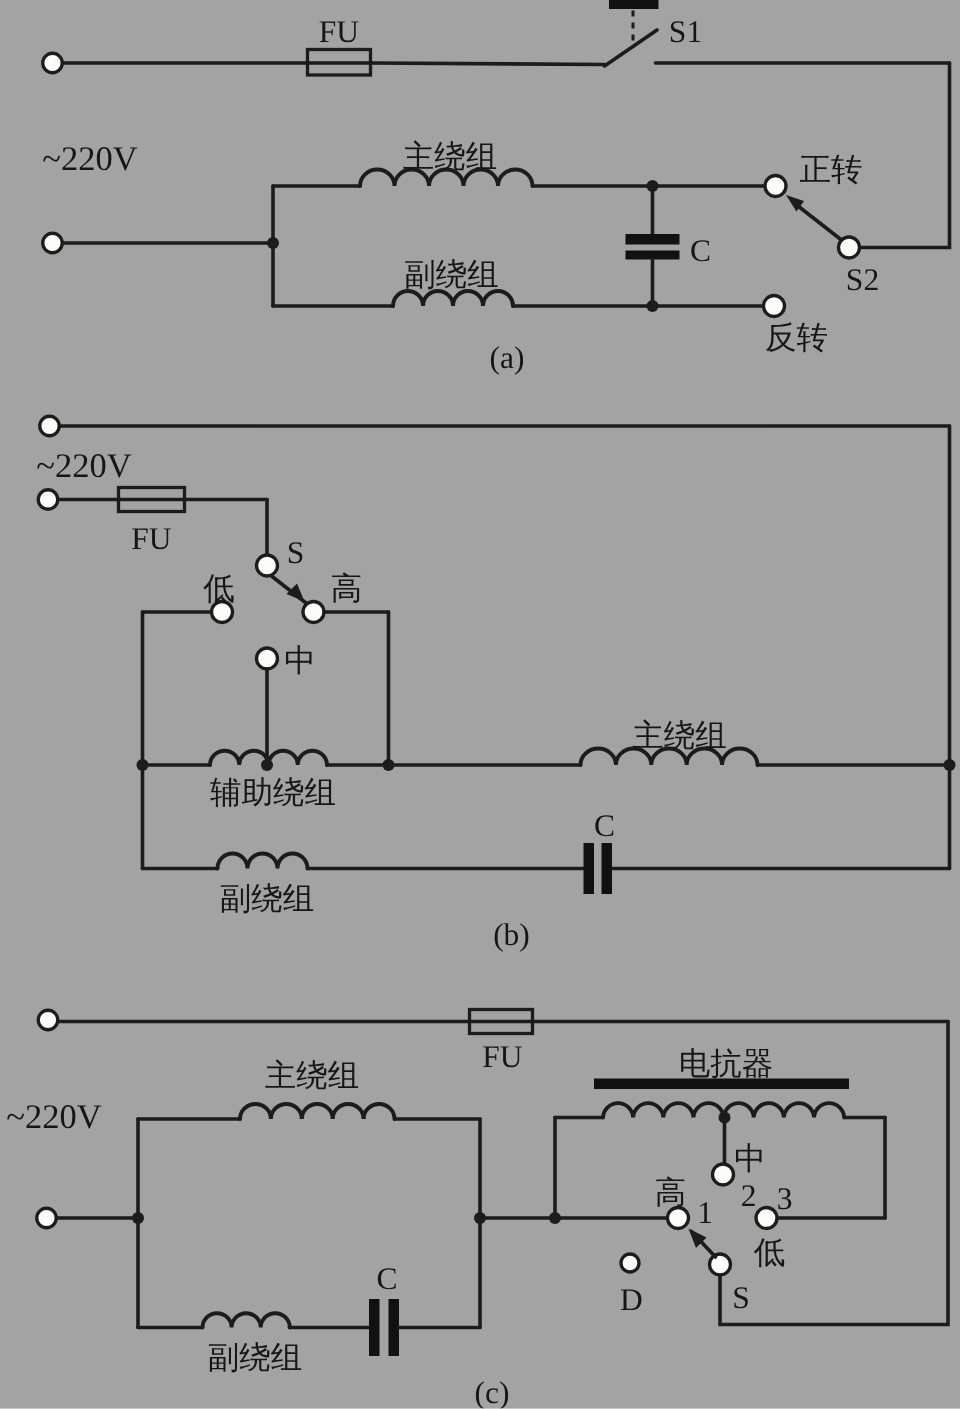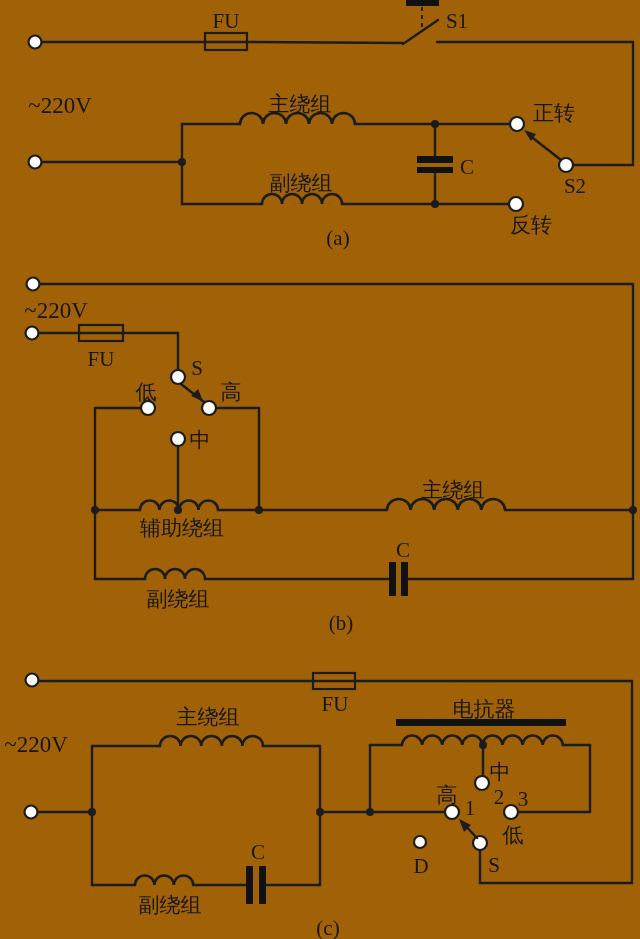--- a/index.html
+++ b/index.html
@@ -1,16 +1,16 @@
 <!DOCTYPE html>
 <html><head>
 <meta charset="utf-8">
 <style>
   html,body{margin:0;padding:0;background:#e8e8e8;}
-  .page{width:640px;height:939px;background:#a16207;position:relative;margin:0 auto;overflow:hidden;}
+  .page{width:640px;height:939px;background:#a3a3a3;position:relative;margin:0 auto;overflow:hidden;}
   svg{display:block;}
   .wire{stroke:#1c1c1c;stroke-width:2.4;fill:none;stroke-linecap:round;}
   .coil{stroke:#1c1c1c;stroke-width:2.6;fill:none;stroke-linecap:round;}
   .sym{stroke:#1c1c1c;stroke-width:2.2;fill:none;}
   .term{stroke:#1c1c1c;stroke-width:2.2;fill:#fcfcfa;}
   .dot{fill:#1c1c1c;stroke:none;}
   .bar{fill:#111;stroke:none;}
   .arrow{fill:#1c1c1c;stroke:none;}
   .dash{stroke:#1c1c1c;stroke-width:2;stroke-dasharray:4 4;fill:none;}
   text{fill:#161616;}

